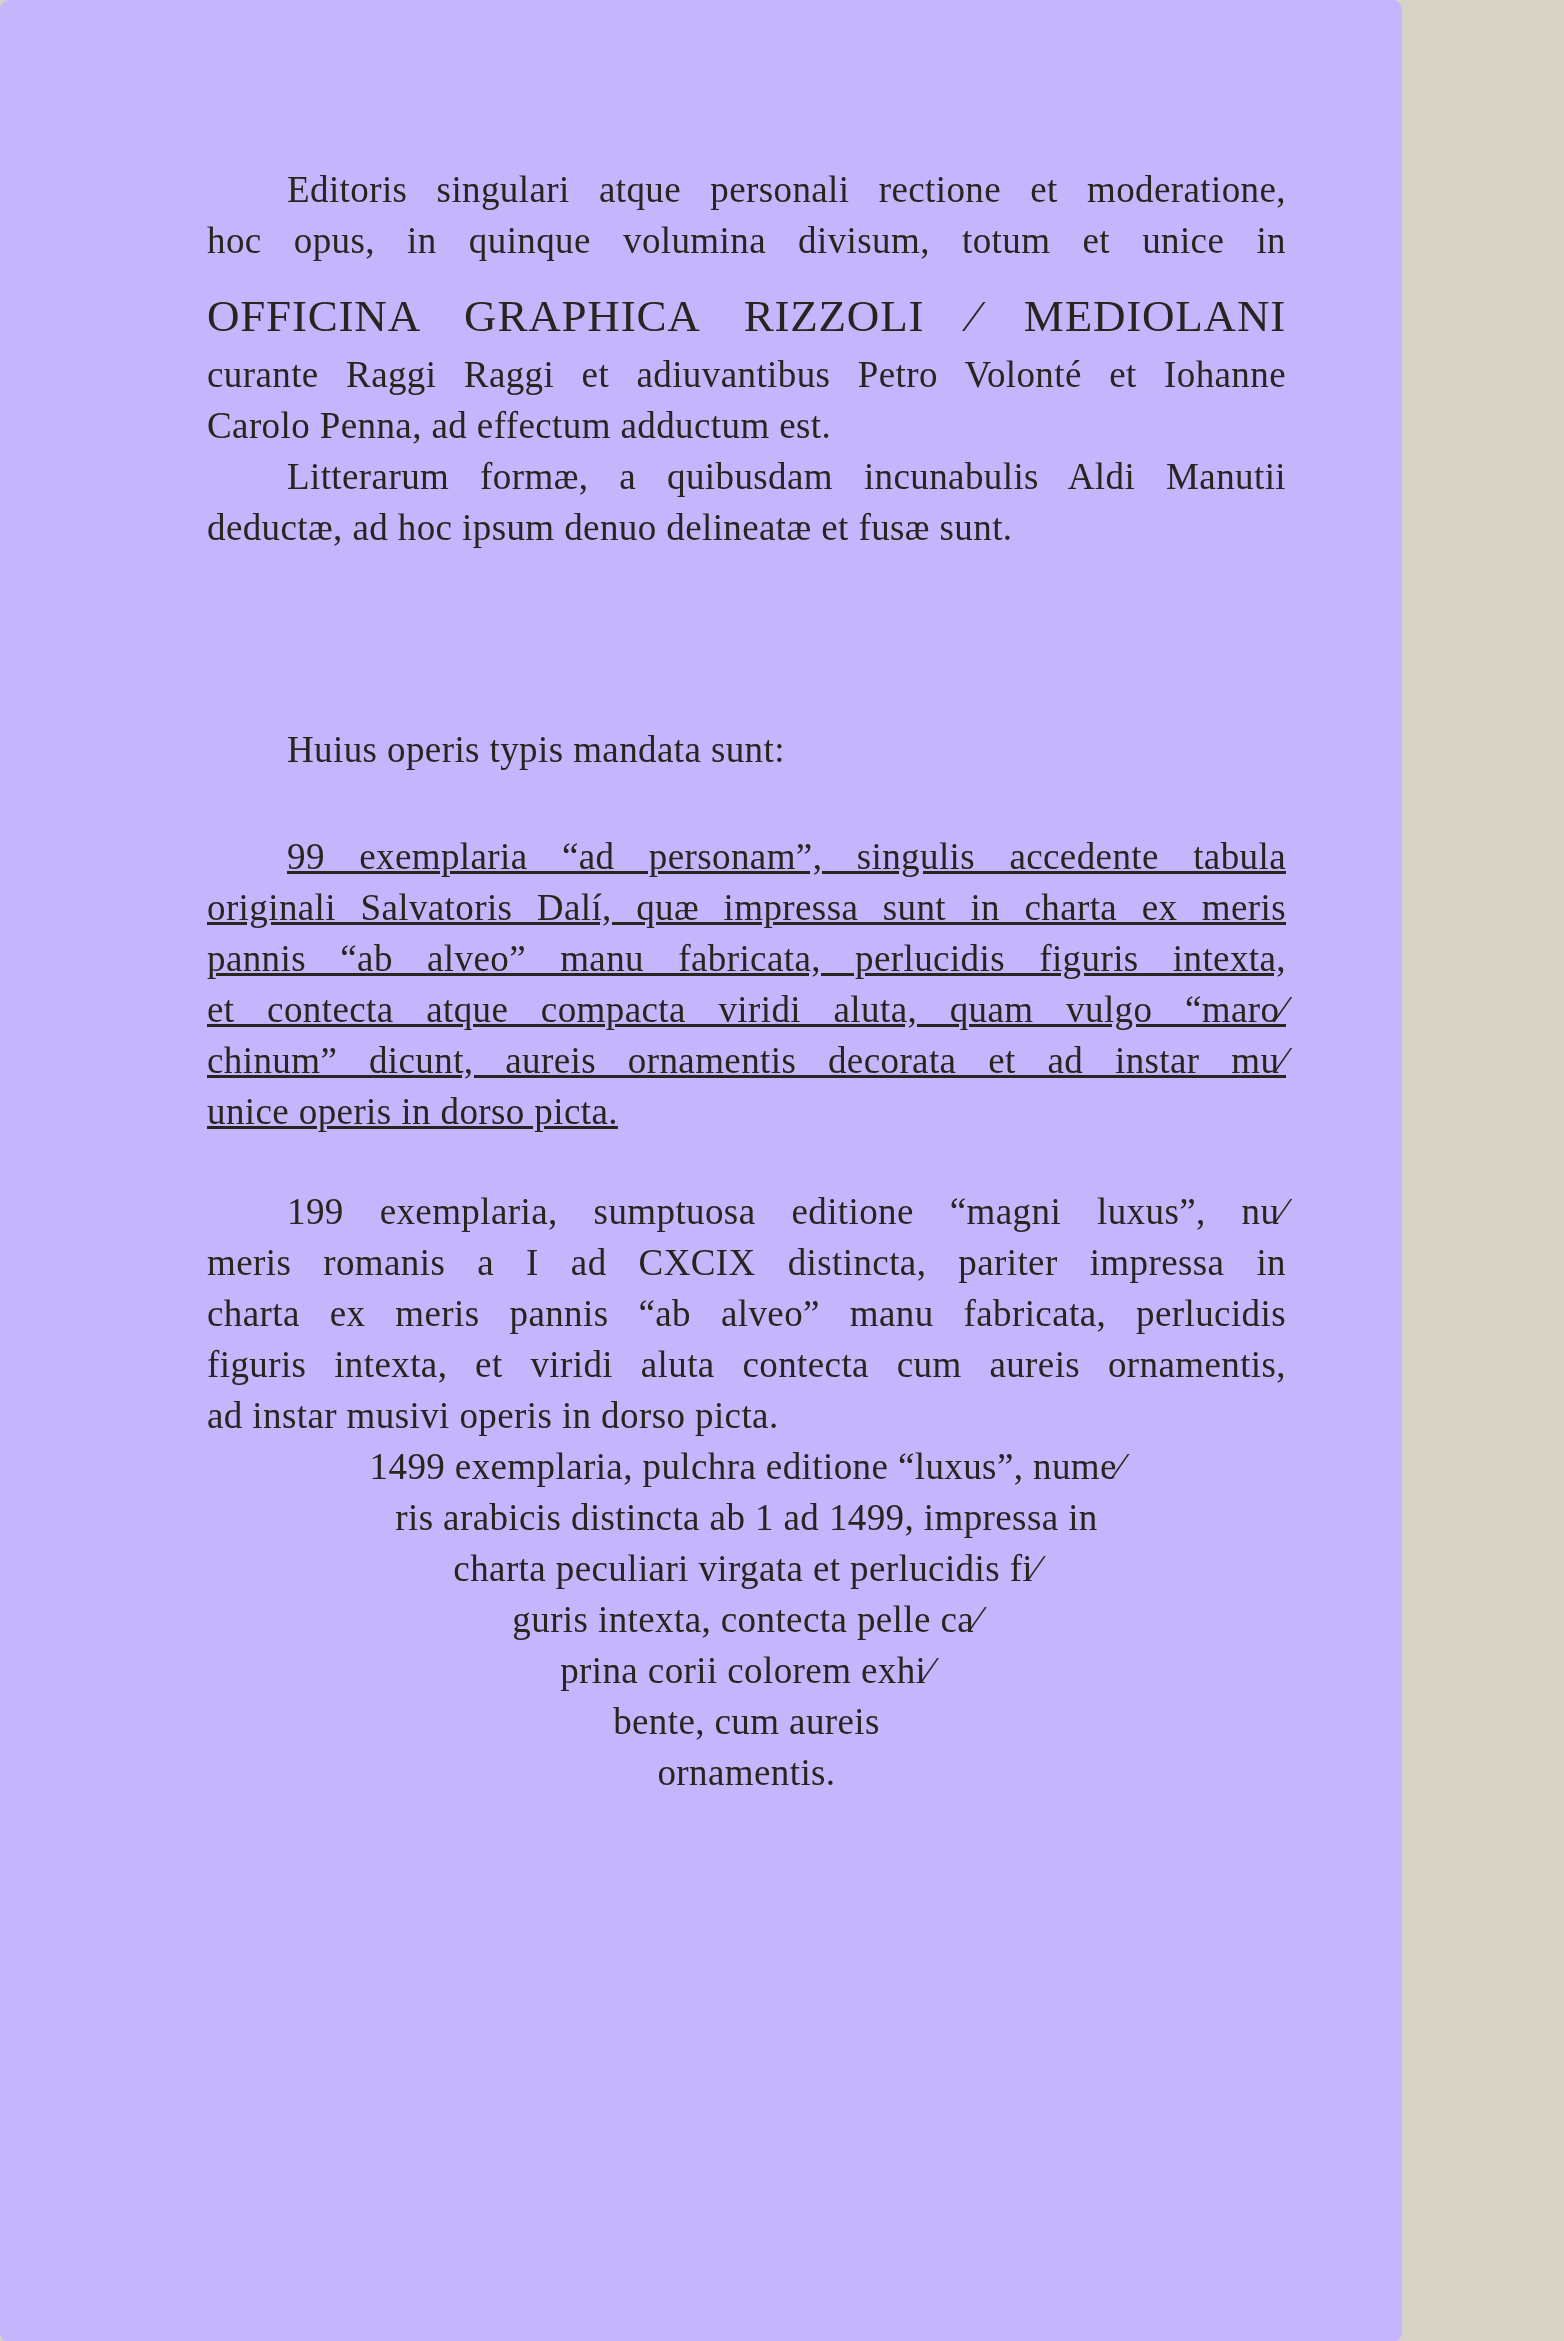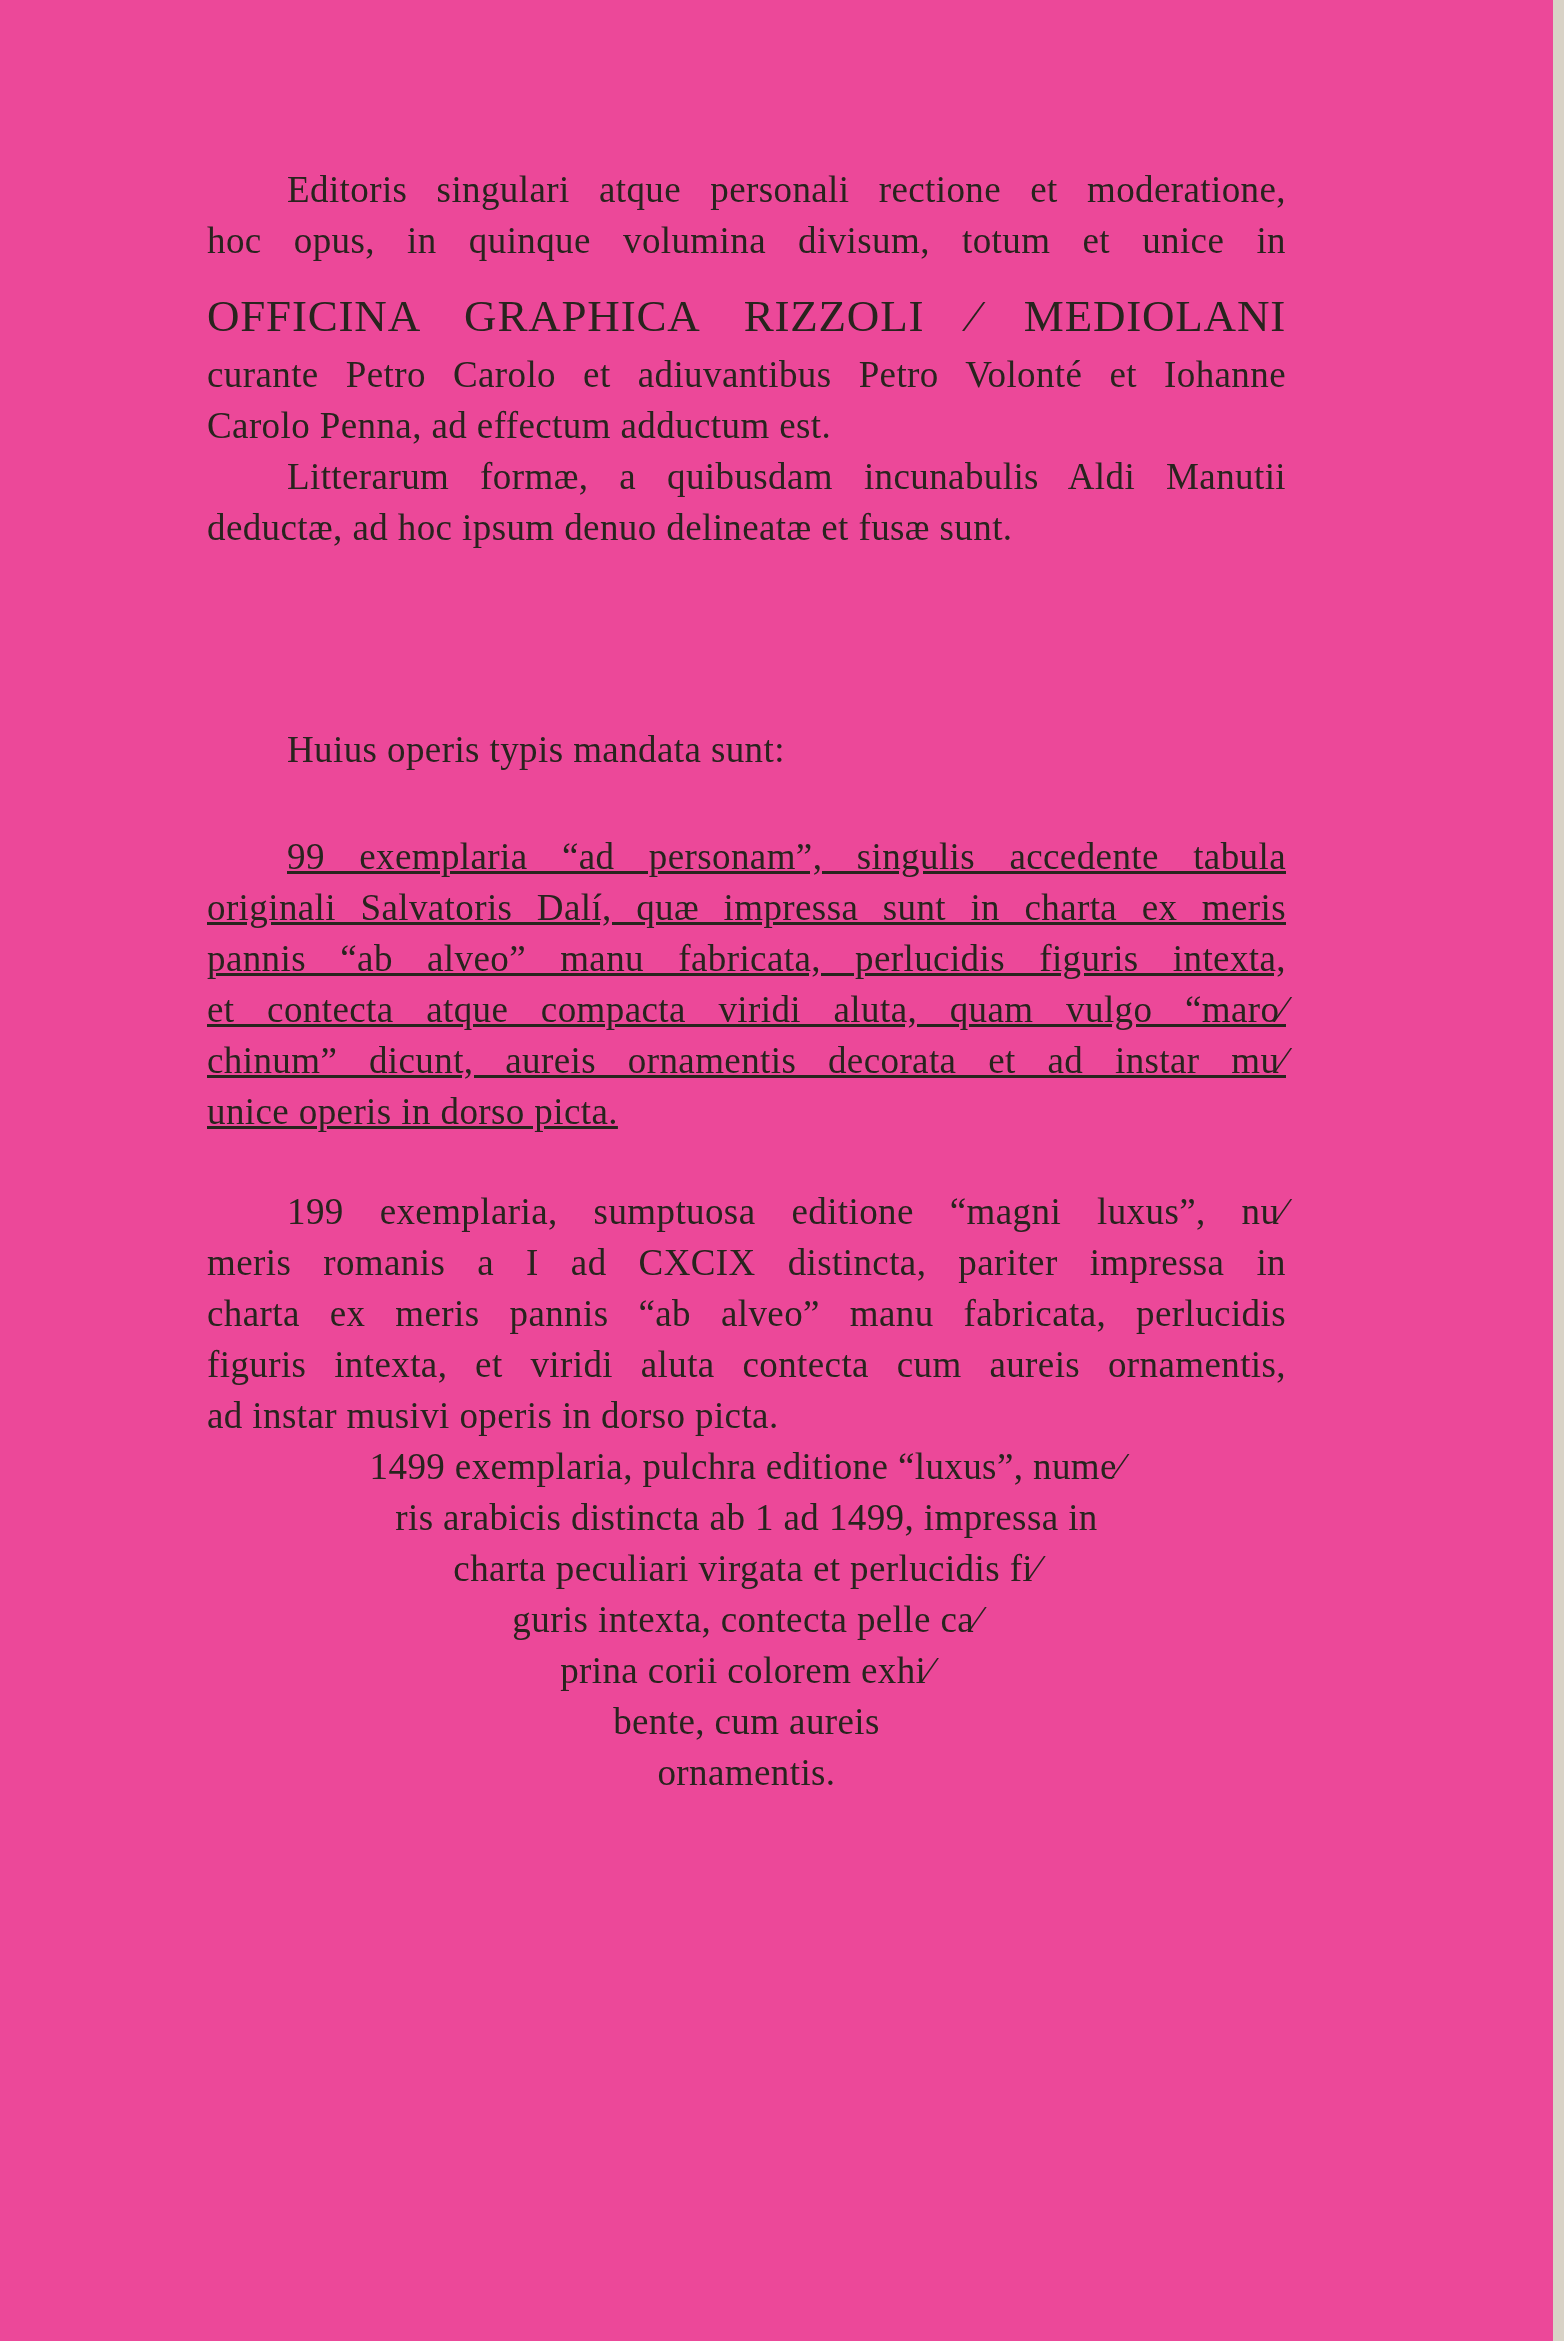--- a/index.html
+++ b/index.html
@@ -2,26 +2,27 @@
 <html style="font-size:13px"><head>
 <meta charset="utf-8">
 <style>
   html, body {
     margin: 0;
     padding: 0;
     background: #d8d2c6;
   }
   .page {
     position: relative;
-    width: 1553px;
+    width: 1402px;
     height: 2342px;
-    background: #ec4899;
+    background: #c4b5fd;
     color: #28241e;
     font-family: "Liberation Serif", "DejaVu Serif", serif;
     overflow: hidden;
+    border-radius: 9px;
   }
   .block {
     position: absolute;
     left: 207px;
     width: 1079px;
     font-size: 37px;
     line-height: 51px;
   }
   .line {
     white-space: nowrap;
@@ -53,21 +54,21 @@
 </style>
 </head>
 <body>
 
 <div class="page">
 
   <div class="block" id="block-intro">
     <div class="line indent">Editoris singulari atque personali rectione et moderatione,</div>
     <div class="line">hoc opus, in quinque volumina divisum, totum et unice in</div>
     <div class="line caps">OFFICINA GRAPHICA RIZZOLI ⁄ MEDIOLANI</div>
-    <div class="line">curante Petro Carolo et adiuvantibus Petro Volonté et Iohanne</div>
+    <div class="line">curante Raggi Raggi et adiuvantibus Petro Volonté et Iohanne</div>
     <div class="line last">Carolo Penna, ad effectum adductum est.</div>
     <div class="line indent">Litterarum formæ, a quibusdam incunabulis Aldi Manutii</div>
     <div class="line last">deductæ, ad hoc ipsum denuo delineatæ et fusæ sunt.</div>
   </div>
 
   <div class="block" id="block-heading">
     <div class="line indent last">Huius operis typis mandata sunt:</div>
   </div>
 
   <div class="block" id="block-p3">

